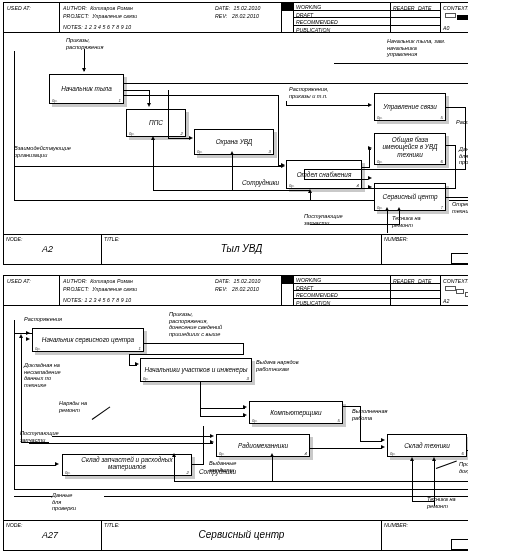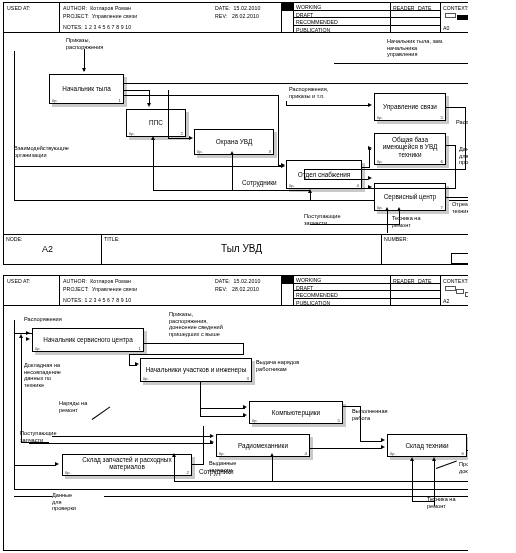--- a/index.html
+++ b/index.html
@@ -1,17 +1,17 @@
 <!DOCTYPE html>
 <html><head>
 <meta charset="utf-8">
 <style>
   html,body{margin:0;padding:0;background:#ffffff;}
   body{width:516px;height:553px;font-family:"Liberation Sans","DejaVu Sans",sans-serif;color:#000;}
-  .page{position:relative;width:468px;height:553px;overflow:hidden;}
+  .page{position:relative;width:468px;height:553px;overflow:hidden;font-style:italic;}
 
   
   .sheet{position:absolute;left:3px;width:510px;border:1px solid #000;box-sizing:border-box;background:#fff;}
   #sheet-1{top:2px;height:263px;}
   #sheet-2{top:275px;height:276px;}
 
   
   .hdr{position:relative;height:30px;border-bottom:1px solid #000;box-sizing:border-box;font-size:5.2px;}
   .hdr .cell{position:absolute;box-sizing:border-box;border-right:1px solid #000;height:100%;}
   .c-used{left:0;width:56px;}
@@ -491,14 +491,28 @@
 
       <div class="flbl" style="left:423px;top:190px">Техника на
 ремонт</div>
       <div class="ln lnv" style="left:408px;top:155px;height:40px"></div>
       <div class="arr arr-u" style="left:405.5px;top:151px"></div>
       <div class="ln lnv" style="left:430px;top:155px;height:45px"></div>
       <div class="arr arr-u" style="left:427.5px;top:151px"></div>
       <div class="ln lnh" style="left:408px;top:195px;width:22px"></div>
     </div>
 
+    <div class="ftr">
+      <div class="fc f-node">
+        <span class="tag">NODE:</span>
+        <span class="nodeval">A27</span>
+      </div>
+      <div class="fc f-title">
+        <span class="tag">TITLE:</span>
+        <span class="titleval">Сервисный центр</span>
+      </div>
+      <div class="fc f-num">
+        <span class="tag">NUMBER:</span>
+        <span class="numbox"></span>
+      </div>
+    </div>
   </div>
 </div>
 
 </body></html>

